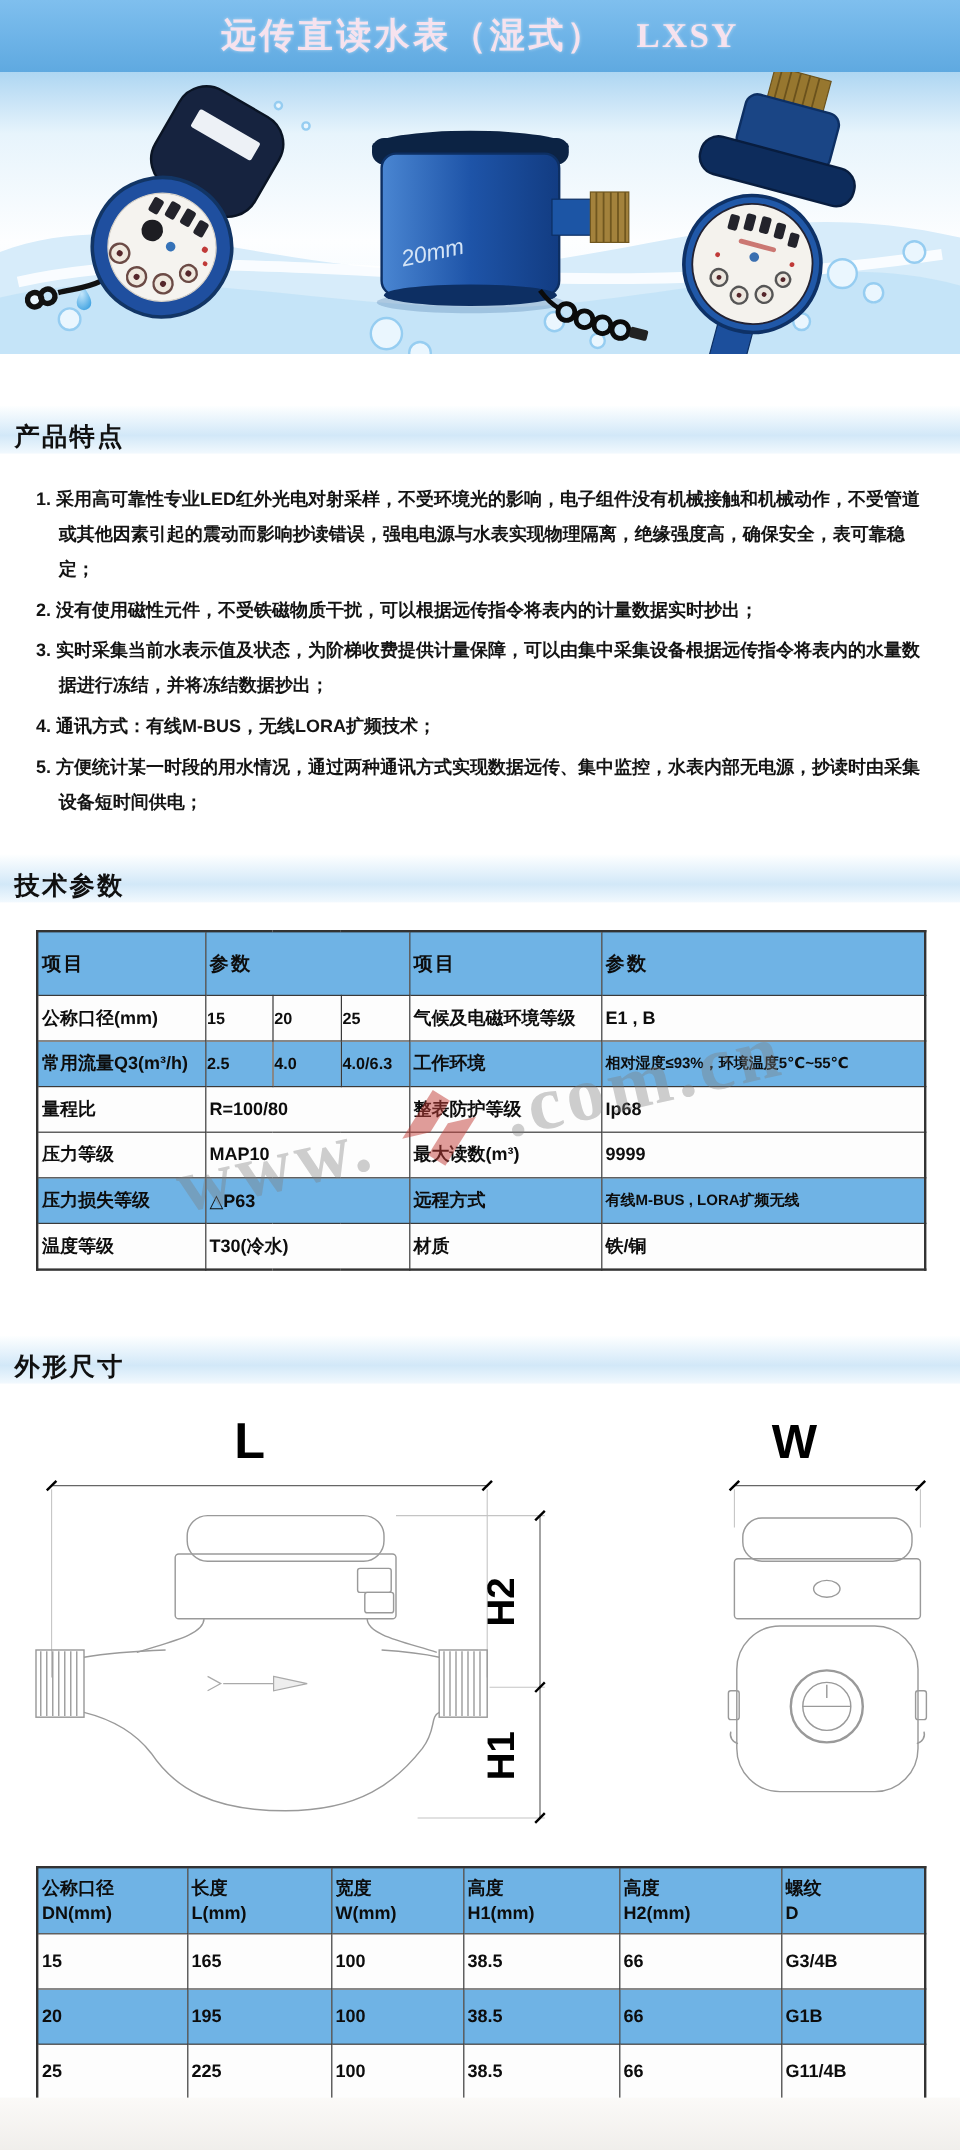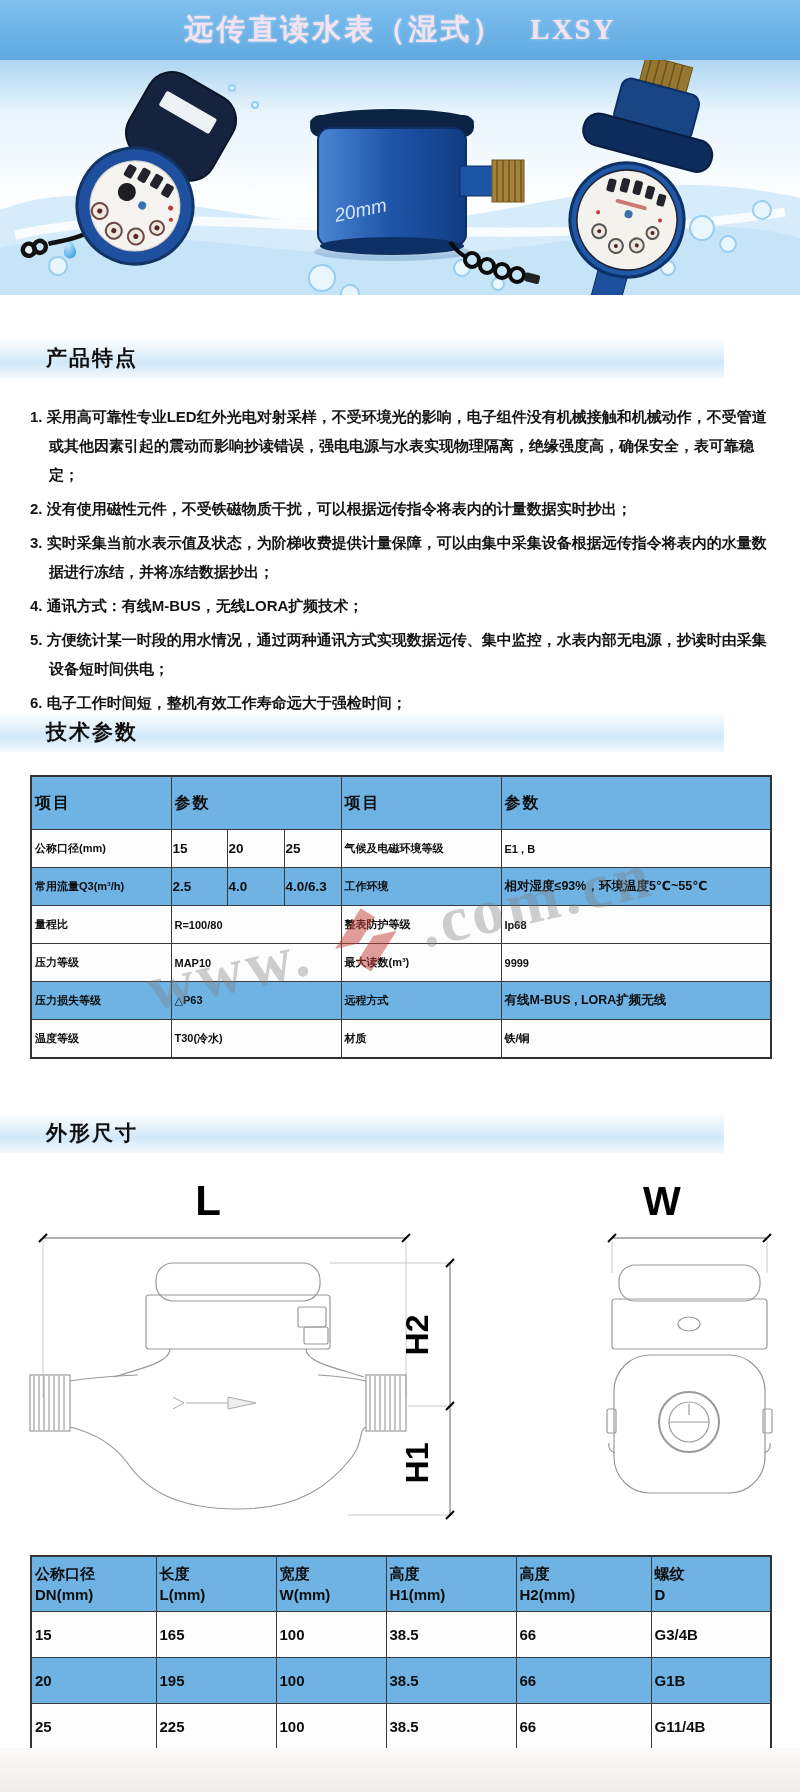--- a/index.html
+++ b/index.html
@@ -17,23 +17,23 @@
     border-bottom:2px solid #9ccdf0;
   }
   .banner h1{margin:0;font-size:29px;font-weight:bold;color:#f6e2ee;letter-spacing:3px;
     text-shadow:0 0 3px rgba(255,255,255,.55);font-family:Liberation Serif, serif;}
   .banner h1 .model{margin-left:26px;letter-spacing:2px;}
   
   .hero{position:absolute;top:60px;left:0;width:800px;height:235px;overflow:hidden;}
   .hero svg{display:block;}
   
   .band{
-    position:absolute;left:0;width:724px;height:40px;
+    position:absolute;left:0;width:800px;height:40px;
     background:linear-gradient(180deg,#feffff 0%,#e3f1fb 38%,#d2e8f8 62%,#f2f9fe 100%);
-    display:flex;align-items:center;padding-left:46px;box-sizing:border-box;
+    display:flex;align-items:flex-end;padding-left:12px;box-sizing:border-box;
   }
   .band h2{margin:0;font-size:21px;font-weight:bold;color:#101010;letter-spacing:2px;}
   .band-features{top:338px;}
   .band-tech{top:712px;}
   .band-dims{top:1113px;}
   
   .features{position:absolute;top:402px;left:30px;width:740px;}
   .feat{
     margin:0 0 5px 0;font-size:15px;font-weight:bold;line-height:29px;color:#141414;
     padding-left:19px;text-indent:-19px;
@@ -42,21 +42,21 @@
   .tech-wrap{position:absolute;top:775px;left:30px;width:740px;}
   table.grid{
     width:740px;border-collapse:collapse;table-layout:fixed;text-align:left;
     border:2px solid #333;background:#fdfdfd;
   }
   table.grid th,table.grid td{
     border:1px solid #3a3a3a;padding:2px 3px;font-weight:bold;color:#0d0d0d;
     overflow:hidden;
   }
   table.tech thead th{background:#6fb3e5;height:48px;font-size:16px;letter-spacing:2px;}
-  table.tech tbody td{height:33px;font-size:11px;background:#fdfdfd;}
+  table.tech tbody td{height:33px;font-size:15px;background:#fdfdfd;}
   table.tech tbody tr.blue td{background:#6fb3e5;}
   table.tech td.sub{font-size:13.5px;padding:2px 1px;}
   table.tech td.small{font-size:12.5px;letter-spacing:0;}
   
   .watermark{
     position:absolute;top:-8px;left:-8px;width:756px;height:330px;
     display:flex;align-items:center;justify-content:center;
     transform:rotate(-13deg);pointer-events:none;
     font-family:"Liberation Serif","DejaVu Serif",serif;
     font-size:64px;font-weight:bold;color:rgba(125,125,125,0.38);
@@ -229,21 +229,20 @@
 
 <div class="band band-features">
   <h2>产品特点</h2>
 </div>
 <div class="features">
     <p class="feat">1. 采用高可靠性专业LED红外光电对射采样，不受环境光的影响，电子组件没有机械接触和机械动作，不受管道或其他因素引起的震动而影响抄读错误，强电电源与水表实现物理隔离，绝缘强度高，确保安全，表可靠稳定；</p>
     <p class="feat">2. 没有使用磁性元件，不受铁磁物质干扰，可以根据远传指令将表内的计量数据实时抄出；</p>
     <p class="feat">3. 实时采集当前水表示值及状态，为阶梯收费提供计量保障，可以由集中采集设备根据远传指令将表内的水量数据进行冻结，并将冻结数据抄出；</p>
     <p class="feat">4. 通讯方式：有线M-BUS，无线LORA扩频技术；</p>
     <p class="feat">5. 方便统计某一时段的用水情况，通过两种通讯方式实现数据远传、集中监控，水表内部无电源，抄读时由采集设备短时间供电；</p>
-    <p class="feat">6. 电子工作时间短，整机有效工作寿命远大于强检时间；</p>
   </div>
 
 <div class="band band-tech">
   <h2>技术参数</h2>
 </div>
 <div class="tech-wrap">
   <table class="grid tech">
     <colgroup>
       <col style="width:140px">
         <col style="width:56px">

